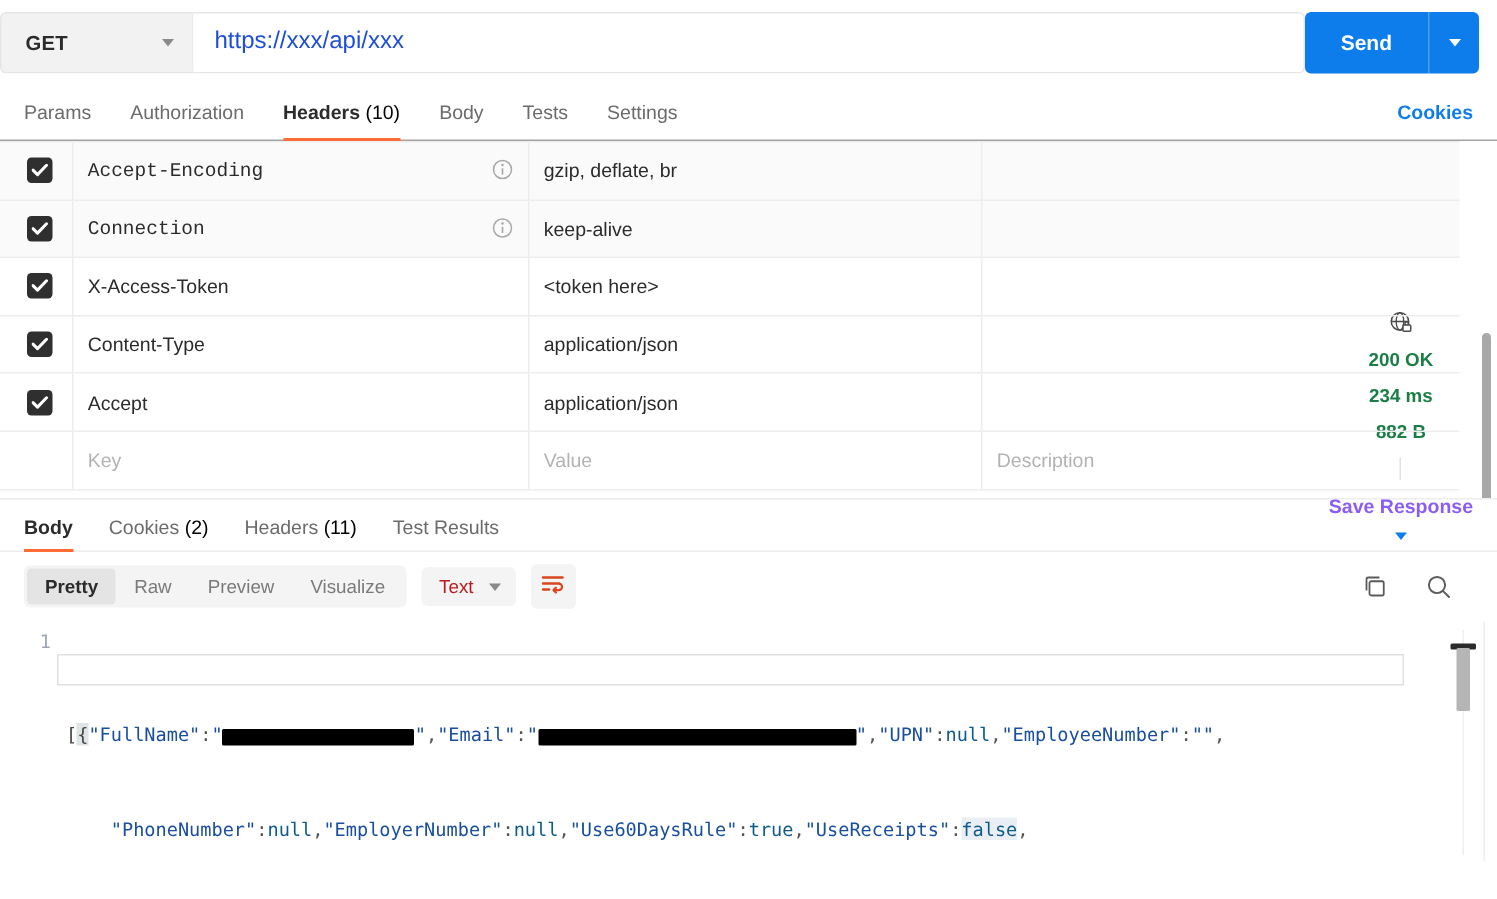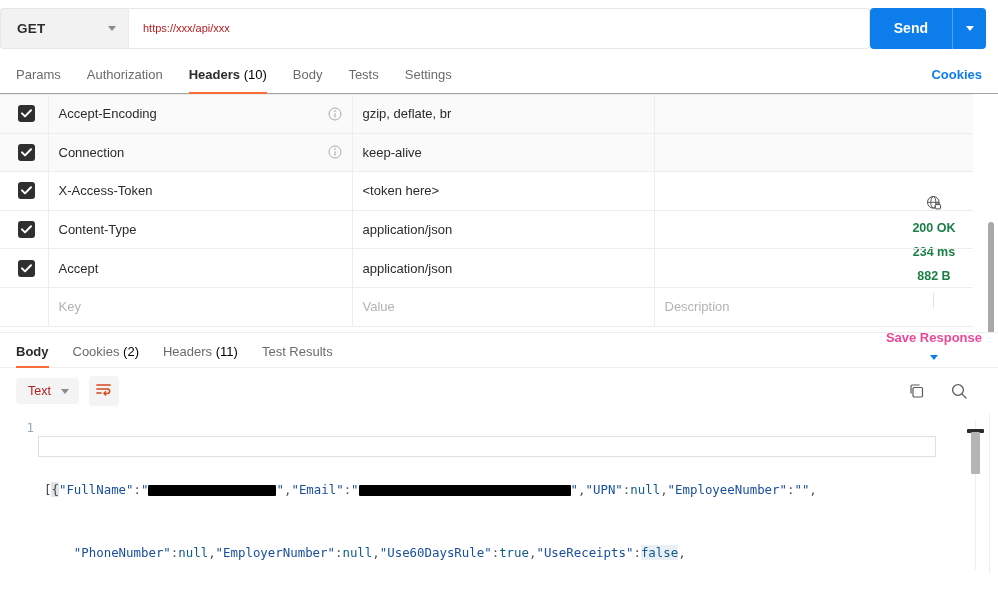--- a/index.html
+++ b/index.html
@@ -37,22 +37,22 @@
     border-right:4.5px solid transparent;
     border-top:5px solid #8a8a8a;
   }
   .url-input {
     flex: 1; height: 41px;
     border: 1px solid #e6e6e6;
     border-left: 1px solid #ebebeb;
     border-radius: 0 4px 4px 0;
     padding: 0 14px;
     font-family: "Liberation Sans", sans-serif;
-    font-size: 11px;
-    color: #b91c1c;
+    font-size: 16px;
+    color: #1d4ed8;
     outline: none;
     background:#fff;
   }
   .send-wrap {
     display:flex; align-items:stretch;
     background: #0d7dec;
     border-radius: 4px;
     height: 41px;
     overflow:hidden;
     cursor:pointer;
@@ -110,21 +110,21 @@
   .col-val { width: 302px; }
   .col-desc { width: 319px; border-right:none !important;}
   .row-tint td { background: #fafafa; }
   .row-top td { border-top: 1px solid #ededed; }
   .chkbox {
     width:17px;height:17px;border-radius:3px;background:#2f2f2f;
     display:flex;align-items:center;justify-content:center;
     margin-left:8px; cursor:pointer;
   }
   .chkbox svg { display:block; }
-  .keycell { display:flex; align-items:center; justify-content:space-between; }
+  .keycell { display:flex; justify-content:space-between;font-family:Liberation Mono, monospace; }
   .keytext { font-size:13px; color:#2b2b2b; }
   .info-icon { opacity:.72; display:flex; cursor:pointer; }
   .ph { color:#b3b3b3; font-size:13px; }
   .cellval { font-size:13px; color:#2b2b2b; }
 
   .tbl-scroll {
     position:absolute; right:4px; top:128px;
     width: 6px; height: 118px;
     background:#a8a8a8; border-radius:3px; cursor:pointer;
   }
@@ -141,21 +141,21 @@
     font-size:13px;color:#6b6b6b;margin-right:24px;padding-bottom:8px;
     position:relative;cursor:pointer;white-space:nowrap;
   }
   .rsp-tab.active { color:#2b2b2b; font-weight:600; }
   .rsp-tab.active::after {
     content:"";position:absolute;left:0;right:0;bottom:-1px;height:2px;background:#ff6c37;
   }
   .meta { margin-left:auto; display:flex; align-items:center; gap:10px; padding-bottom:7px;flex-direction:column; }
   .meta-g { color:#1b7f45; font-size:12.5px; font-weight:600; }
   .meta-sep { width:1px; height:15px; background:#e2e2e2; margin:0 2px; }
-  .save-resp { color:#ec4899; font-size:13px; font-weight:600; cursor:pointer;margin-top:12px; }
+  .save-resp { color:#8b5cf6; font-size:13px; font-weight:600; cursor:pointer; }
 
   
   .fmtbar { display:flex; align-items:center; height: 46px; padding: 0 16px; gap:10px; }
   .seg { display:flex; background:#f4f4f4; border-radius:4px; padding:2px; }
   .seg-item {
     font-size:12.5px; color:#7a7a7a; padding:5px 12px; border-radius:3px; cursor:pointer;
   }
   .seg-item.active { background:#e4e4e4; color:#2b2b2b; font-weight:600; }
   .txt-sel {
     display:flex;align-items:center;gap:10px;
@@ -347,20 +347,26 @@
     <span class="meta-g">200 OK</span>
     <span class="meta-g">234 ms</span>
     <span class="meta-g">882 B</span>
     <span class="meta-sep"></span>
     <span class="save-resp">Save Response</span>
     <span class="chev" style="border-top-color:#0d7dec;"></span>
   </div>
 </div>
 
 <div class="fmtbar">
+  <div class="seg">
+    <div class="seg-item active">Pretty</div>
+    <div class="seg-item">Raw</div>
+    <div class="seg-item">Preview</div>
+    <div class="seg-item">Visualize</div>
+  </div>
   <div class="txt-sel">
     <span>Text</span>
     <span class="chev"></span>
   </div>
   <div class="wrap-btn">
     <span>
       <svg width="16" height="14" viewBox="0 0 16 14">
         <path d="M1 2h13" stroke="#d9471f" stroke-width="1.7" stroke-linecap="round"></path>
         <path d="M1 6h10.5" stroke="#d9471f" stroke-width="1.7" stroke-linecap="round"></path>
         <path d="M1 10h4" stroke="#d9471f" stroke-width="1.7" stroke-linecap="round"></path>

